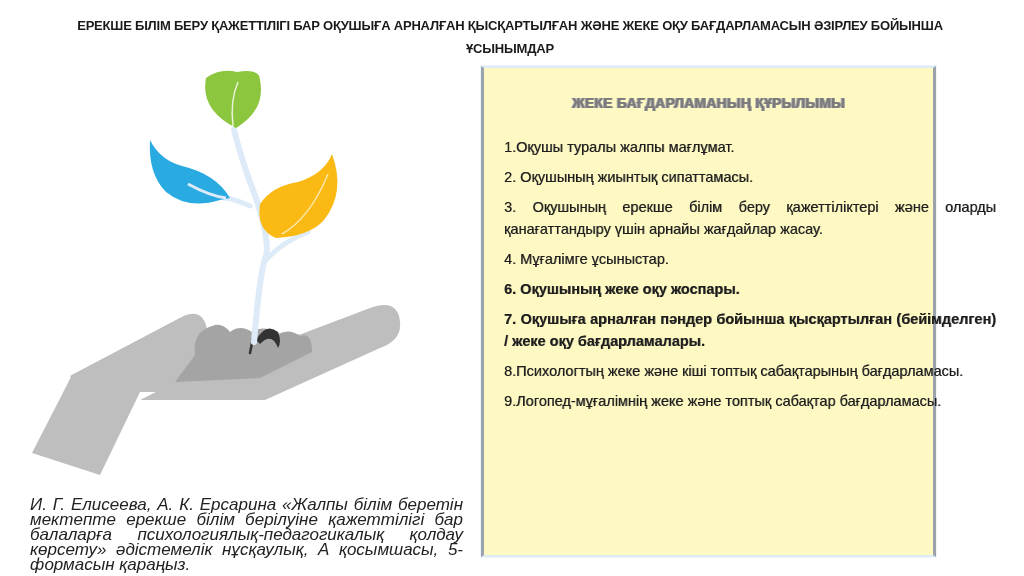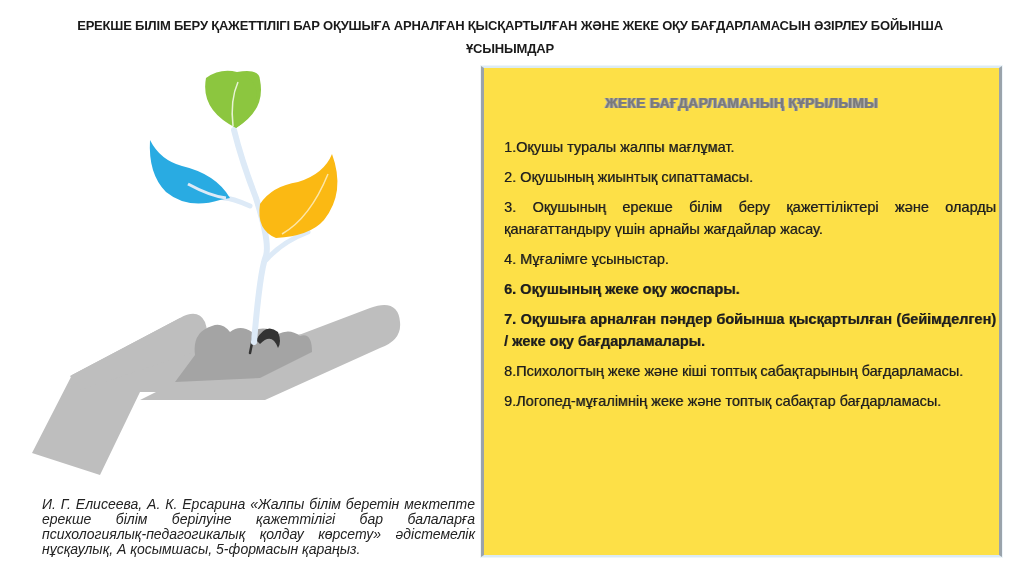--- a/index.html
+++ b/index.html
@@ -35,34 +35,33 @@
       width: 440px;
       height: 430px;
     }
     .citation {
       position: absolute;
       left: 30px;
       top: 497px;
       width: 433px;
       font-family: "Liberation Sans", sans-serif;
       font-style: italic;
-      font-size: 14px;
+      font-size: 17px;
       line-height: 15px;
       color: #222;
       text-align: justify;
-      margin-left: 12px;
     }
     .content-box {
       position: absolute;
       left: 481px;
       top: 66px;
-      width: 521px;
+      width: 455px;
       height: 491px;
       box-sizing: border-box;
-      background: #fde047;
+      background: #fef9c3;
       border: 2px solid #dcebf5;
       border-left: 3px solid #9aa3ab;
       border-right: 3px solid #9aa3ab;
       box-shadow: 0 0 0 1px #eef5fa;
     }
     .box-heading {
       position: absolute;
       left: 0;
       top: 27px;
       width: 100%;

